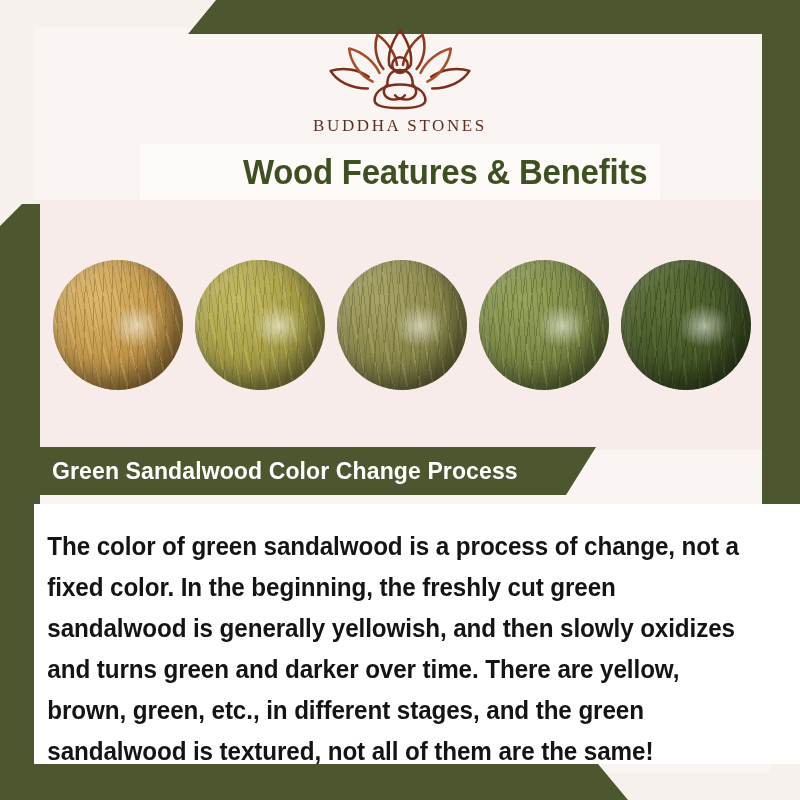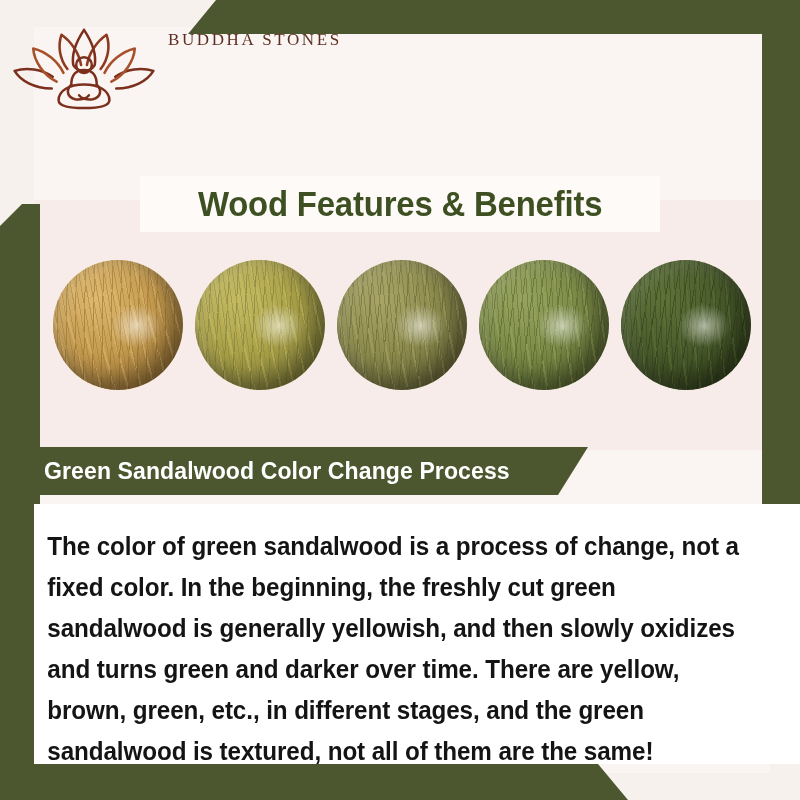--- a/index.html
+++ b/index.html
@@ -48,38 +48,37 @@
   .page{
     position:absolute;left:34px;top:27px;
     width:736px;height:746px;
     background:#faf5f2;
     z-index:1;
   }
 
   
   .logo-wrap{
     position:absolute;left:0;top:0;width:800px;height:145px;
-    display:flex;flex-direction:row;align-items:flex-start;justify-content:flex-start;
+    display:flex;flex-direction:column;align-items:center;justify-content:flex-start;
     padding-top:24px;box-sizing:border-box;
     z-index:3;
   }
   .lotus{width:168px;height:86px;display:block;}
   .brand{
     margin-top:6px;
     font-family:"Liberation Serif","DejaVu Serif",serif;
     font-size:17px;letter-spacing:2.6px;color:#5d2f23;font-weight:400;
   }
 
   
   .title-band{
     position:absolute;left:140px;top:144px;width:520px;height:56px;
     background:#fdfaf8;
-    display:flex;align-items:center;justify-content:center;
+    display:flex;align-items:center;justify-content:flex-end;
     z-index:3;
-    margin-top:32px;
   }
   .title-text{
     font-family:"Liberation Sans Narrow","Liberation Sans",sans-serif;
     font-weight:bold;font-size:35px;color:#3e5022;
     letter-spacing:-.2px;white-space:nowrap;
     transform:scaleX(.94);transform-origin:center;
   }
 
   
   .beads-bg{
@@ -106,21 +105,21 @@
     background:radial-gradient(ellipse at center,rgba(255,255,255,.55) 0%,rgba(255,255,255,0) 70%);
   }
   .bead .vig{
     position:absolute;inset:0;border-radius:50%;
     box-shadow:inset -9px -10px 22px rgba(0,0,0,.42),
                inset 7px 7px 18px rgba(255,255,255,.14);
   }
 
   
   .banner{
-    position:absolute;left:22px;top:447px;width:566px;height:48px;
+    position:absolute;left:30px;top:447px;width:566px;height:48px;
     background:#4c5730;
     clip-path:polygon(0 0, 566px 0, 536px 48px, 0 48px);
     display:flex;align-items:center;
     z-index:4;
   }
   .banner-text{
     margin-left:22px;
     font-family:"Liberation Sans Narrow","Liberation Sans",sans-serif;
     font-weight:bold;font-size:24px;color:#ffffff;white-space:nowrap;
     letter-spacing:.1px;

